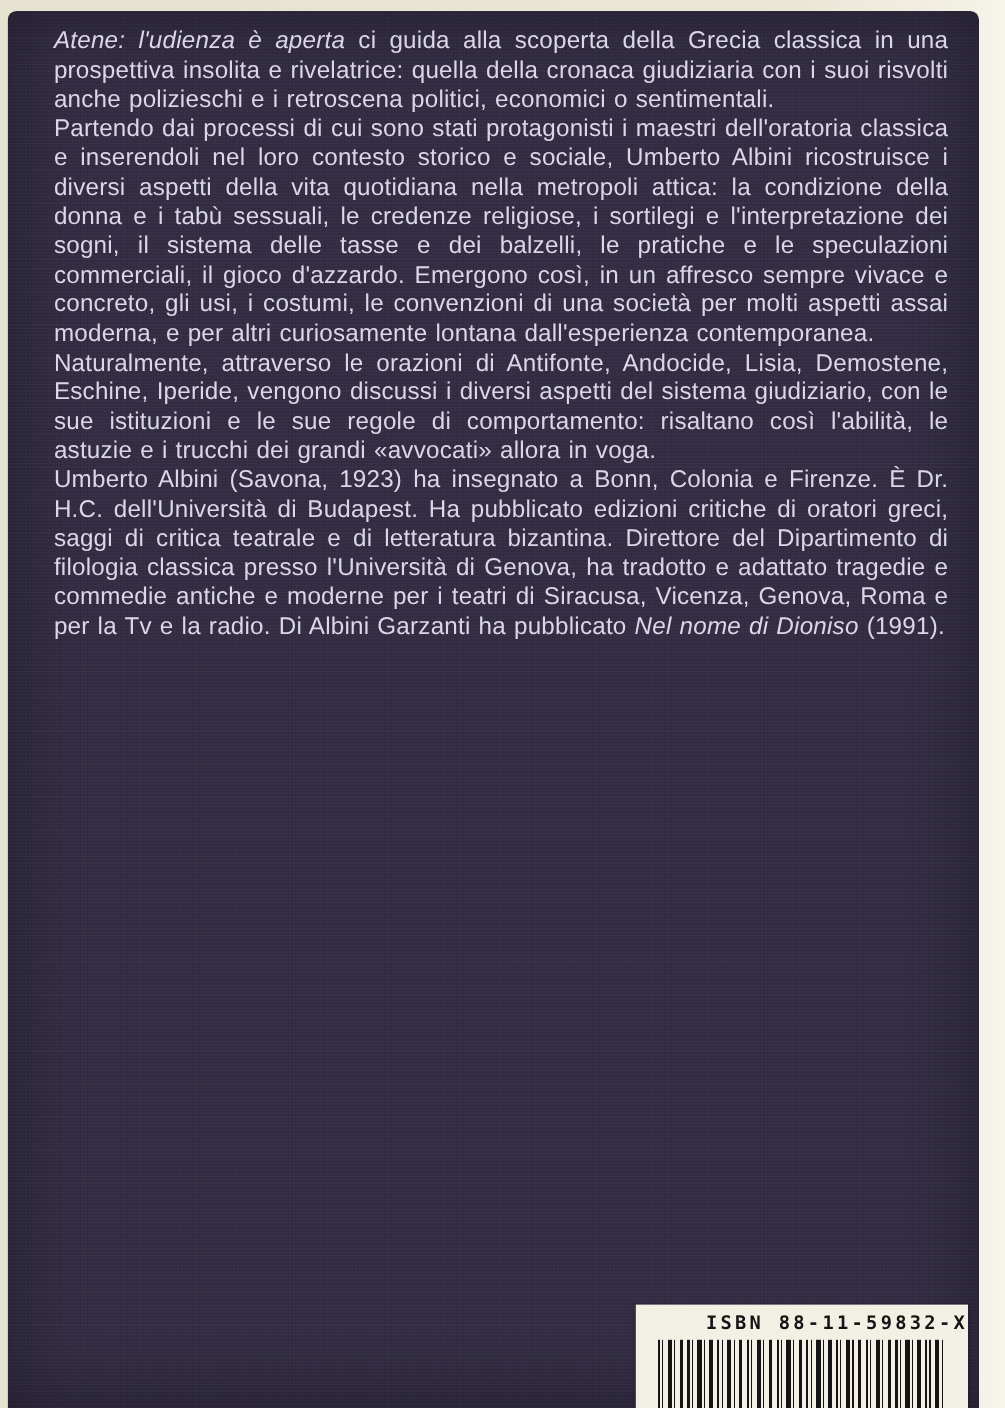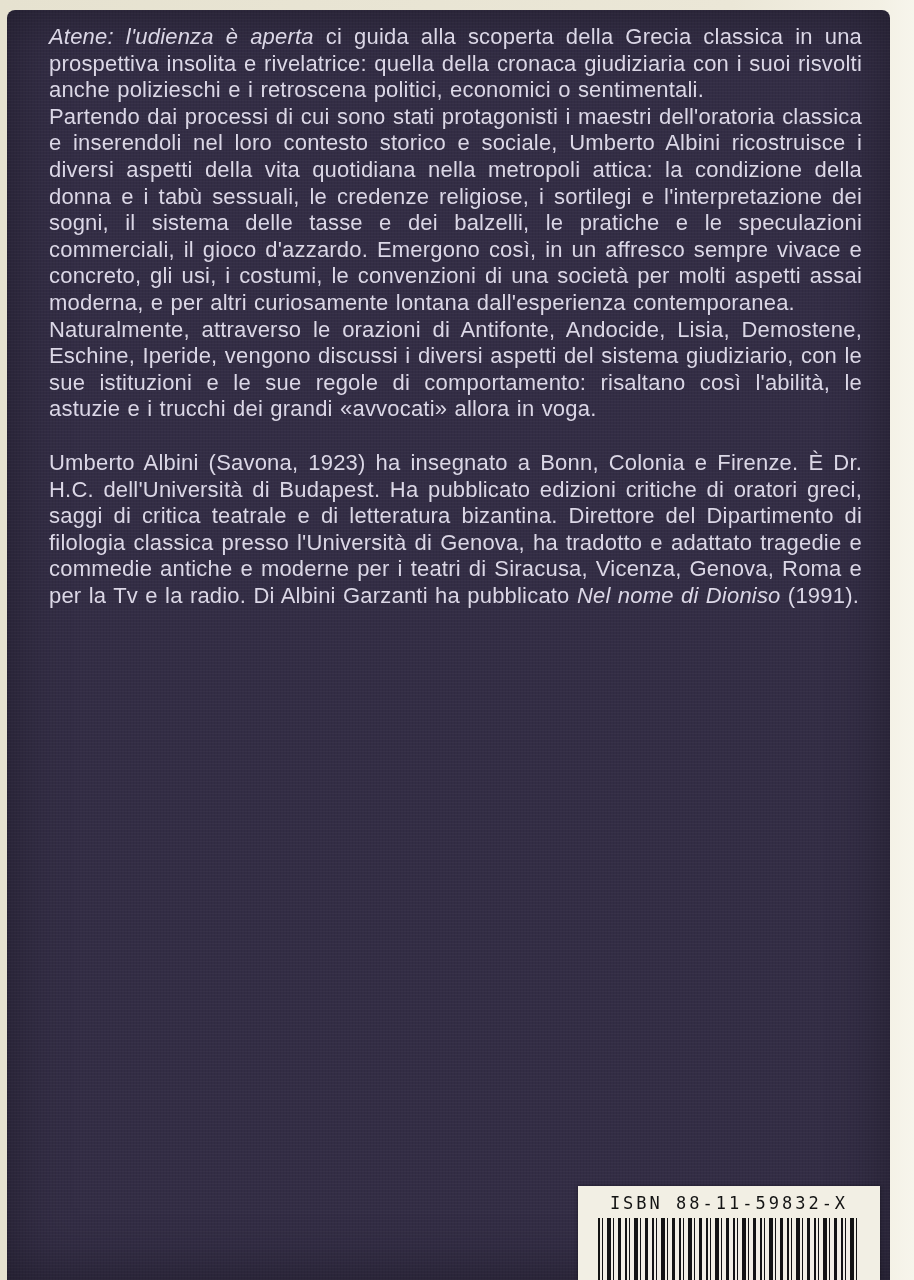--- a/index.html
+++ b/index.html
@@ -40,40 +40,39 @@
     font-size: 22px;
     line-height: 26.6px;
     text-align: justify;
     letter-spacing: 0.2px;
     word-spacing: 1px;
   }
   .text-block p {
     margin: 0;
   }
   .text-block p.bio {
-    margin-top: 27px;
   }
   .it {
     font-style: italic;
   }
   .isbn-box {
     position: absolute;
     left: 571px;
     top: 1176px;
     width: 302px;
     height: 94px;
     background: #f2efe4;
     box-shadow: 0 0 4px rgba(0,0,0,0.4);
   }
   .isbn-text {
     margin-top: 7px;
-    text-align: center;
+    text-align: right;
     font-family: "DejaVu Sans Mono", "Liberation Mono", monospace;
     font-size: 17px;
-    font-weight: normal;
+    font-weight: bold;
     letter-spacing: 3px;
     color: #141414;
     white-space: nowrap;
   }
   .barcode-bars {
     margin: 5px auto 0;
     width: 262px;
     height: 66px;
     background: repeating-linear-gradient(90deg,
       #141414 0px,  #141414 2px,  #f2efe4 2px,  #f2efe4 4px,

